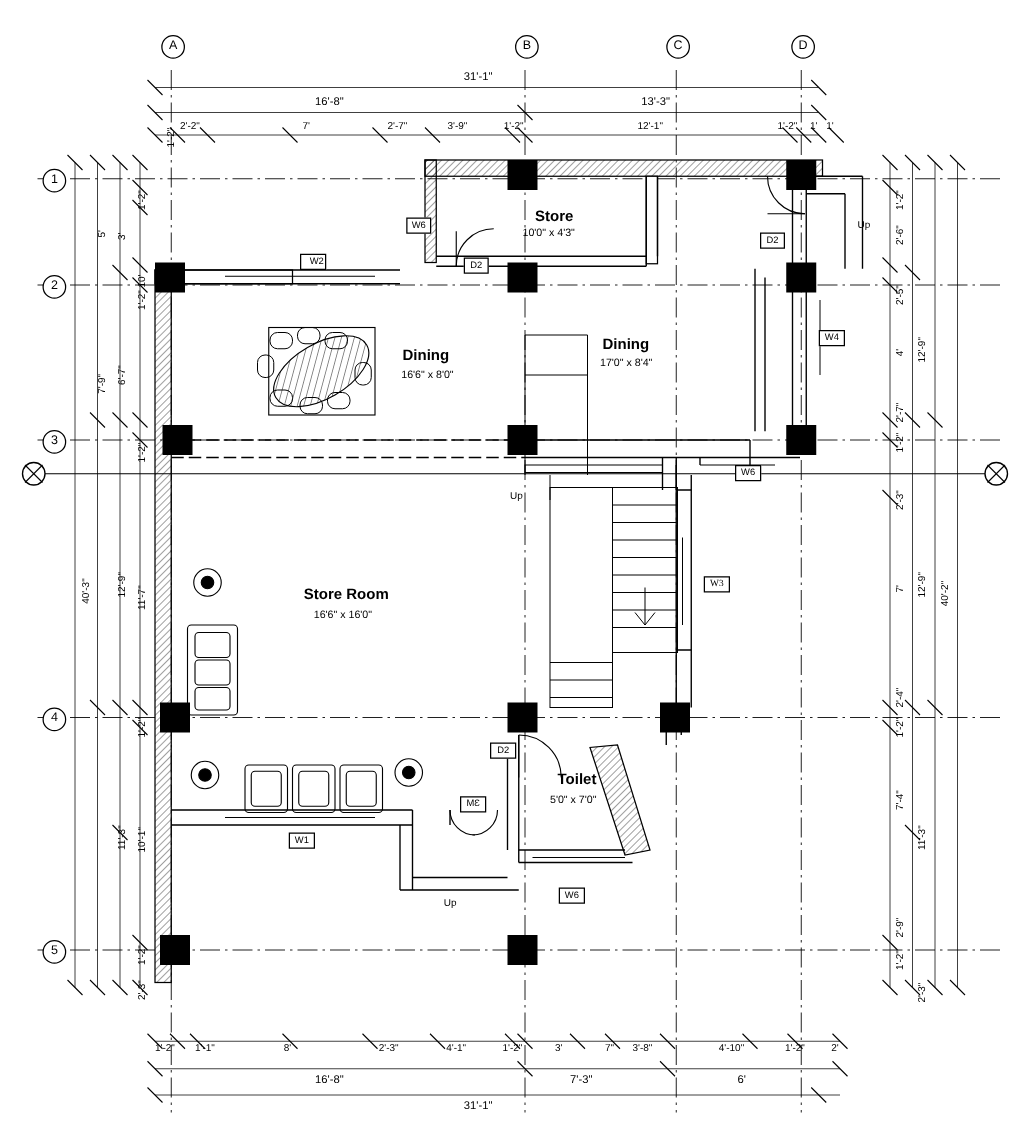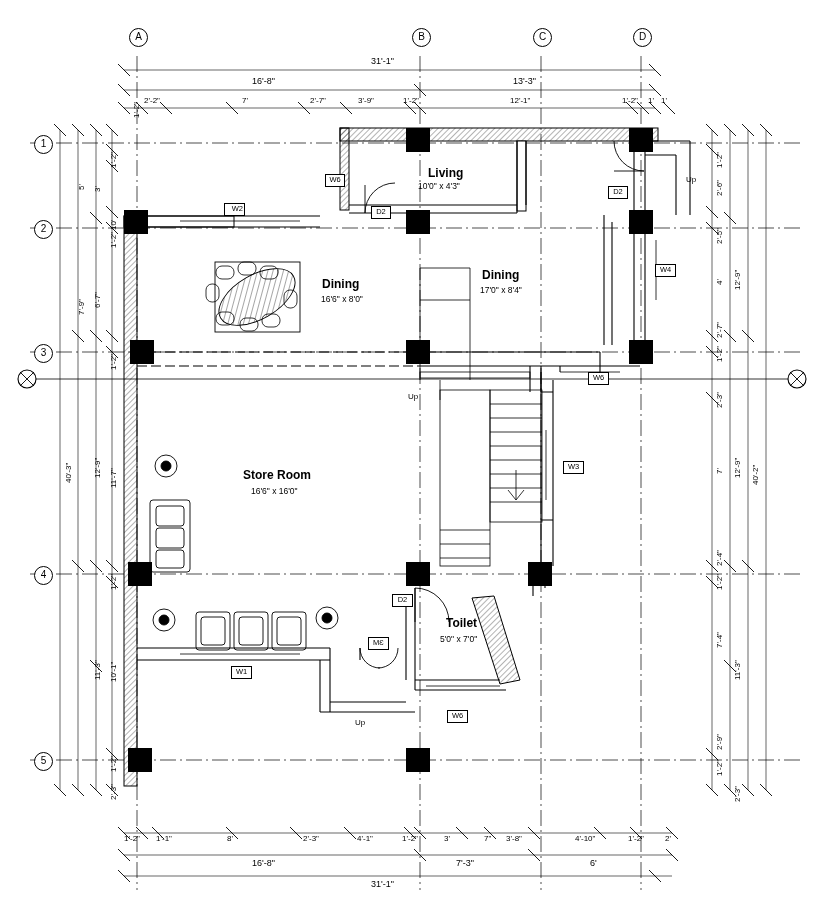--- a/index.html
+++ b/index.html
@@ -398,42 +398,42 @@
   <div class="gridcircle" style="left:412px; top:28px;">B</div>
   <div class="gridcircle" style="left:533px; top:28px;">C</div>
   <div class="gridcircle" style="left:633px; top:28px;">D</div>
 
   <div class="gridcircle" style="left:34px; top:135px;">1</div>
   <div class="gridcircle" style="left:34px; top:220px;">2</div>
   <div class="gridcircle" style="left:34px; top:344px;">3</div>
   <div class="gridcircle" style="left:34px; top:566px;">4</div>
   <div class="gridcircle" style="left:34px; top:752px;">5</div>
 
-  <div class="lbl roomname" style="left:428px; top:167px;">Living</div>
+  <div class="lbl roomname" style="left:428px; top:167px;">Store</div>
   <div class="lbl roomsize" style="left:418px; top:182px;">10'0" x 4'3"</div>
 
   <div class="lbl roomname" style="left:482px; top:269px;">Dining</div>
   <div class="lbl roomsize" style="left:480px; top:286px;">17'0" x 8'4"</div>
 
   <div class="lbl roomname" style="left:322px; top:278px;text-align:center;">Dining</div>
   <div class="lbl roomsize" style="left:321px; top:295px;">16'6" x 8'0"</div>
 
   <div class="lbl roomname" style="left:243px; top:469px;">Store Room</div>
   <div class="lbl roomsize" style="left:251px; top:487px;">16'6" x 16'0"</div>
 
   <div class="lbl roomname" style="left:446px; top:617px;">Toilet</div>
   <div class="lbl roomsize" style="left:440px; top:635px;">5'0" x 7'0"</div>
 
   <div class="tagbox" style="left:325px; top:174px; width:16px;">W6</div>
   <div class="tagbox" style="left:371px; top:206px; width:16px;">D2</div>
   <div class="tagbox" style="left:608px; top:186px; width:16px;">D2</div>
-  <div class="tagbox" style="left:224px; top:203px; width:17px;text-align:right;">W2</div>
+  <div class="tagbox" style="left:240px; top:203px; width:17px;text-align:right;">W2</div>
   <div class="tagbox" style="left:655px; top:264px; width:17px;">W4</div>
   <div class="tagbox" style="left:588px; top:372px; width:17px;">W6</div>
-  <div class="tagbox" style="left:563px; top:461px; width:17px;">W3</div>
+  <div class="tagbox" style="left:563px; top:461px; width:17px;font-family:Liberation Serif, serif;">W3</div>
   <div class="tagbox" style="left:392px; top:594px; width:17px;">D2</div>
   <div class="tagbox" style="left:231px; top:666px; width:17px;">W1</div>
   <div class="tagbox" style="left:368px; top:637px; width:17px;">MƐ</div>
   <div class="tagbox" style="left:447px; top:710px; width:17px;">W6</div>
 
   <div class="upmark" style="left:686px; top:175px;">Up</div>
   <div class="upmark" style="left:408px; top:392px;">Up</div>
   <div class="upmark" style="left:355px; top:718px;">Up</div>
 
   <div class="lbl dim" style="left:371px; top:57px;">31'-1"</div>

